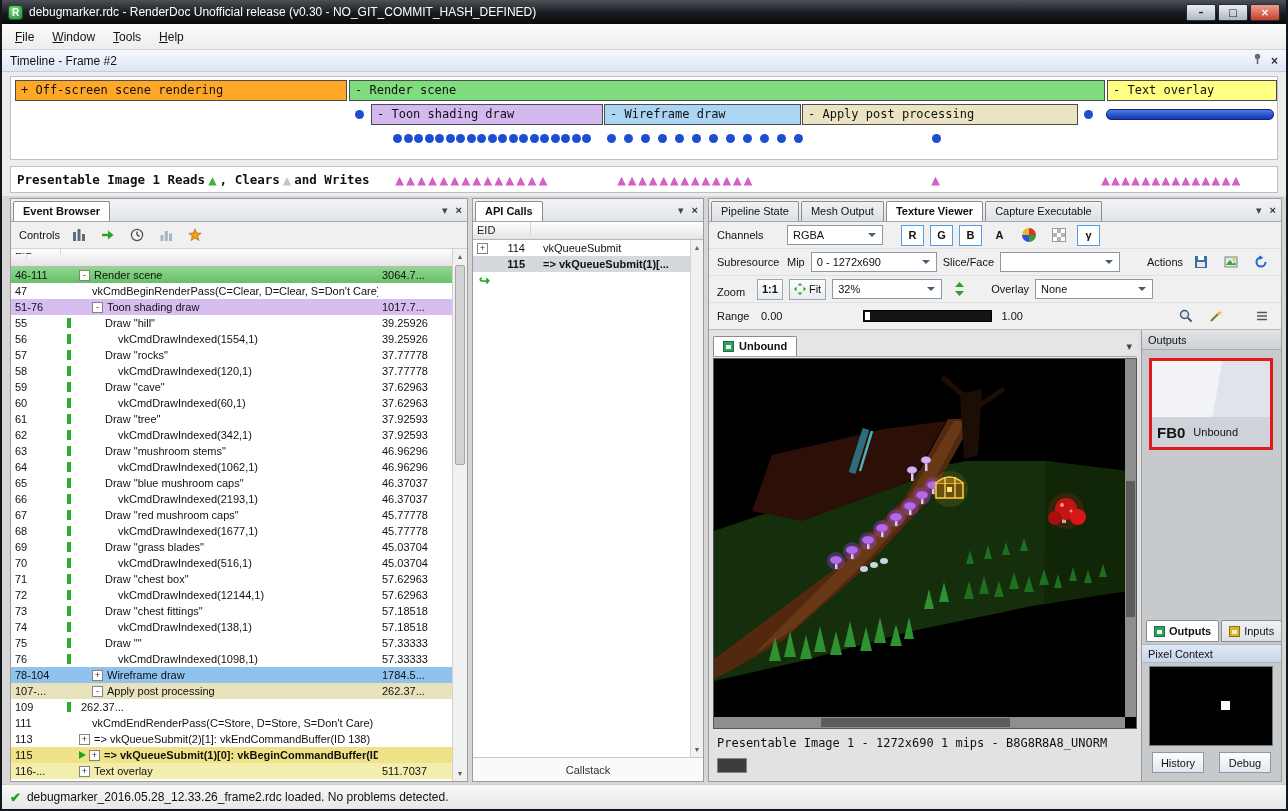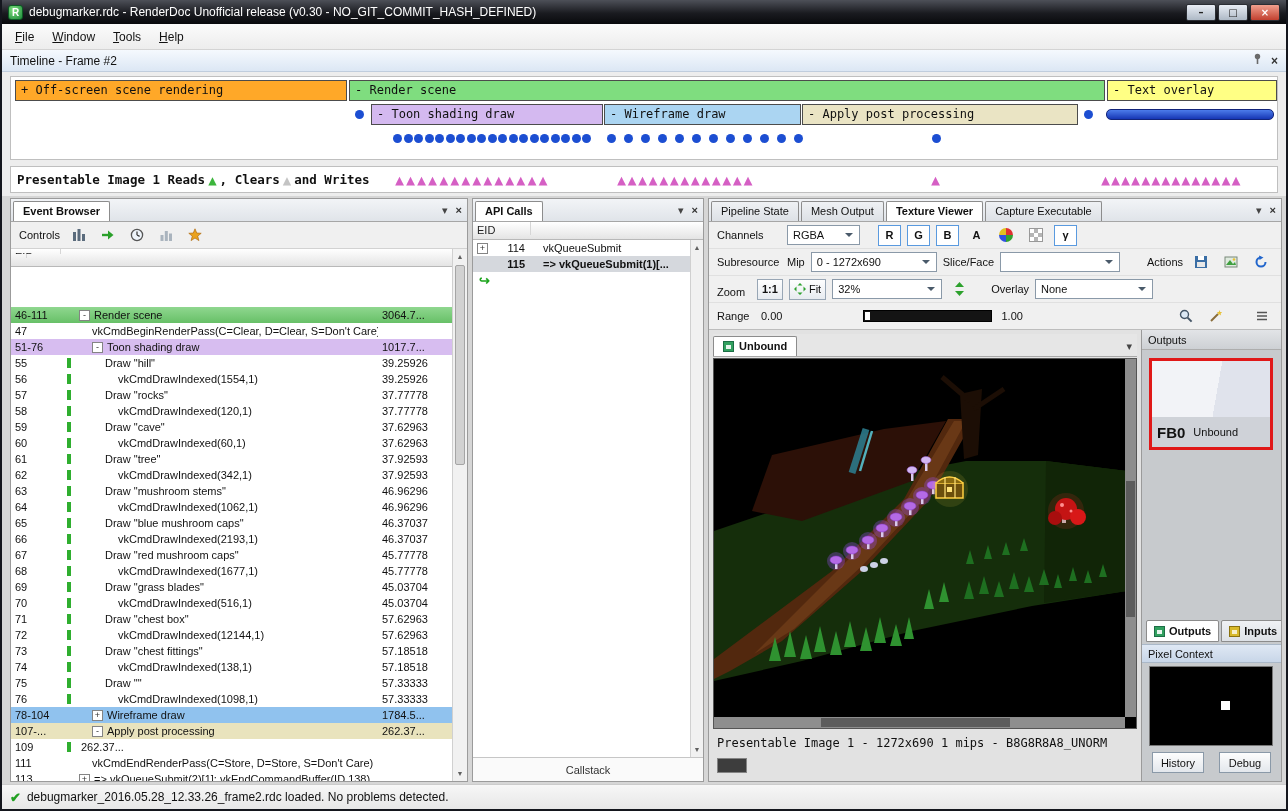--- a/index.html
+++ b/index.html
@@ -62,21 +62,21 @@
   .tab.active { background:#fff; font-weight:bold; }
   .strip-icons { position:absolute; right:5px; top:5px; display:flex; gap:8px; color:#444; font-size:11px; }
 
   
   #eb-toolbar { height:27px; background:#f0f0f0; border-bottom:1px solid #d2d2d2;
     display:flex; align-items:center; gap:9px; padding:0 8px; }
   .icon-btn { width:20px; height:20px; display:flex; align-items:center; justify-content:center; }
   .colheader { display:flex; height:18px; background:linear-gradient(#ffffff,#e4e4e4);
     border-bottom:1px solid #b8b8b8; color:#222;flex-direction:column; }
   .ch { padding:2px 4px; border-right:1px solid #d6d6d6; overflow:hidden; white-space:nowrap; }
-  #eb-rows { position:absolute; left:0; right:15px; top:68px; bottom:0; background:#fff; overflow:hidden;margin-top:40px; }
+  #eb-rows { position:absolute; left:0; right:15px; top:68px; bottom:0; background:#fff; overflow:hidden; }
   .erow { display:flex; height:16px; line-height:16px; white-space:nowrap; }
   .ceid { width:50px; flex:none; padding-left:4px; overflow:hidden; }
   .cflame { width:16px; flex:none; position:relative; }
   .fbar { position:absolute; left:6px; top:3px; width:4px; height:10px; background:#2fae2f; }
   .cname { flex:1; overflow:hidden; display:flex; align-items:center; }
   .cdur { width:74px; flex:none; padding-left:4px; overflow:hidden; }
   .tbox { width:11px; height:11px; flex:none; border:1px solid #848484; background:#fff;
     font:9px/9px "Liberation Sans",sans-serif; text-align:center; margin-right:4px; color:#333; }
   .curmark { width:0; height:0; flex:none; border-left:7px solid #1fa51f;
     border-top:4px solid transparent; border-bottom:4px solid transparent; margin-right:3px; }
@@ -142,21 +142,21 @@
   #tv-side { position:absolute; left:432px; right:0; top:131px; bottom:0; background:#c7cacd; border-left:1px solid #9a9a9a; }
   .side-header { height:20px; background:linear-gradient(#e2e4e7,#cdd0d4); border-bottom:1px solid #adadad;
     display:flex; align-items:center; padding:0 6px; }
   #fb0-thumb { position:absolute; left:7px; top:28px; width:124px; height:92px; border:3px solid #e01818; background:#eef0f5; }
   #fb0-preview { height:56px; background:linear-gradient(100deg,#f2f3f7 55%,#e0e3ec 55%); }
   #fb0-labels { height:30px; background:#cfd2d8; display:flex; align-items:center; padding:0 5px; gap:8px; }
   #fb0-name { font-size:15px; font-weight:bold; }
   #fb0-status { font-size:11px; }
   #side-tabs { position:absolute; left:4px; top:290px; display:flex; }
   .stab { height:22px; border:1px solid #8c8c8c; padding:3px 7px; display:flex; align-items:center; gap:4px;
-    background:linear-gradient(#eff1f4,#dde1e6); border-radius:2px 2px 0 0; margin-right:2px;font-weight:bold; }
+    background:linear-gradient(#eff1f4,#dde1e6); border-radius:2px 2px 0 0; margin-right:2px; }
   .stab.active { background:#fff; font-weight:bold; }
   .mini-win { width:11px; height:11px; border:1px solid #1c6e46; background:#31a05f; position:relative; }
   .mini-win::after { content:""; position:absolute; left:2px; top:3px; right:2px; bottom:2px; background:#e8f5ee; }
   .mini-win.yellow { background:#d8b92a; border-color:#8a7210; }
   .mini-win.yellow::after { background:#f7efc8; }
   #pc-header { position:absolute; left:0; right:0; top:314px; height:19px; background:linear-gradient(#dfe8f4,#c8d6e8);
     border-top:1px solid #aab8c8; border-bottom:1px solid #aab8c8; display:flex; align-items:center; padding:0 6px; }
   #pc-box { position:absolute; left:7px; top:336px; width:124px; height:80px; background:#000; border:1px solid #777; }
   #pc-pixel { position:absolute; left:58%; top:44%; width:9px; height:9px; background:#fff; }
   #pc-buttons { position:absolute; left:0; right:0; top:422px; display:flex; justify-content:space-between; padding:0 10px; }
@@ -651,21 +651,21 @@
         <div class="tab active">Texture Viewer</div>
         <div class="tab">Capture Executable</div>
         <div class="strip-icons">
           <span>▾</span>
           <span class="x-glyph">×</span>
         </div>
       </div>
 
       <div class="tvrow">
         <span class="tvlabel" style="width:64px;">Channels</span>
-        <div class="combo" style="width:73px;">
+        <div class="combo" style="width:96px;">
           <span>RGBA</span>
             <i class="caret"></i>
         </div>
         <div style="width:6px;"></div>
         <div class="tbtn toggled">R</div>
         <div class="tbtn toggled">G</div>
         <div class="tbtn toggled">B</div>
         <div class="tbtn flat">A</div>
         <div class="tbtn flat">
           <svg width="14" height="14">

